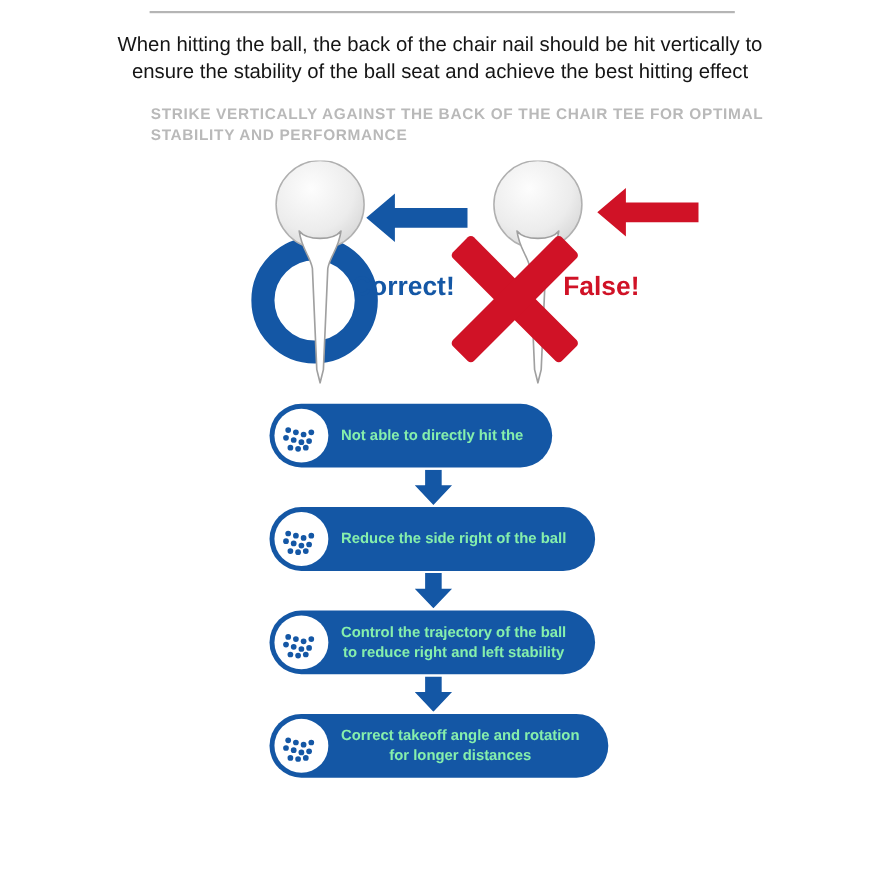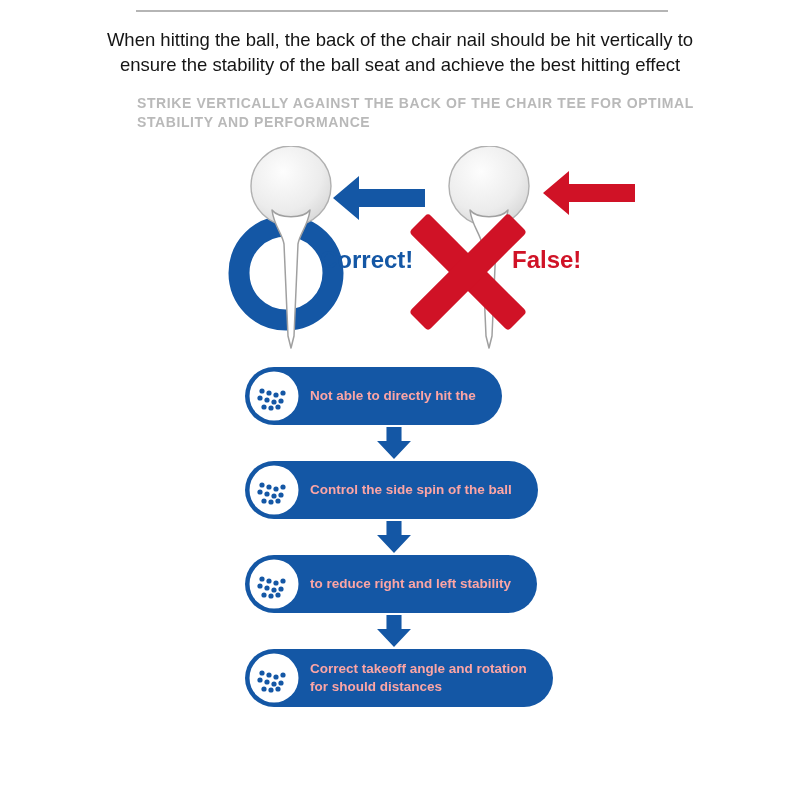--- a/index.html
+++ b/index.html
@@ -50,21 +50,21 @@
 
   
   .benefits{margin-top:6px;padding-left:245px;display:flex;flex-direction:column;align-items:flex-start;}
   .pill{
     display:inline-flex;align-items:center;gap:11px;
     background:var(--blue);border-radius:999px;
     padding:4px 26px 4px 4px;min-height:58px;
   }
   .ball-badge{width:50px;height:50px;flex:0 0 auto;display:block;}
   .pill-text{
-    color:#fca5a5;font-size:13.5px;font-weight:600;line-height:1.35;text-align:left;
+    color:#86efac;font-size:13.5px;font-weight:600;line-height:1.35;text-align:center;
   }
   .down-arrow{margin:2px 0 2px 131px;height:32px;}
 </style>
 </head>
 <body>
 
 <div class="page">
 
 
   <div class="divider"></div>
@@ -148,21 +148,21 @@
               <circle cx="18" cy="29" r="2.6"></circle>
           <circle cx="25" cy="31" r="2.6"></circle>
               <circle cx="32" cy="30" r="2.6"></circle>
           <circle cx="15" cy="36" r="2.6"></circle>
               <circle cx="22" cy="37" r="2.6"></circle>
           <circle cx="29" cy="36" r="2.6"></circle>
         </g>
       </svg>
     </span>
     <div class="pill-text">
-          <div>Control the side spin of the ball</div>
+          <div>Reduce the side right of the ball</div>
         </div>
   </div>
 
   <div class="down-arrow">
     <svg viewBox="0 0 36 34" width="36" height="32">
       <polygon class="fill-blue" points="10,0 26,0 26,15 36,15 18,34 0,15 10,15"></polygon>
     </svg>
   </div>
 
   <div class="pill">
@@ -178,20 +178,21 @@
               <circle cx="18" cy="29" r="2.6"></circle>
           <circle cx="25" cy="31" r="2.6"></circle>
               <circle cx="32" cy="30" r="2.6"></circle>
           <circle cx="15" cy="36" r="2.6"></circle>
               <circle cx="22" cy="37" r="2.6"></circle>
           <circle cx="29" cy="36" r="2.6"></circle>
         </g>
       </svg>
     </span>
     <div class="pill-text">
+          <div>Control the trajectory of the ball</div>
           <div>to reduce right and left stability</div>
         </div>
   </div>
 
   <div class="down-arrow">
     <svg viewBox="0 0 36 34" width="36" height="32">
       <polygon class="fill-blue" points="10,0 26,0 26,15 36,15 18,34 0,15 10,15"></polygon>
     </svg>
   </div>
 
@@ -209,17 +210,17 @@
           <circle cx="25" cy="31" r="2.6"></circle>
               <circle cx="32" cy="30" r="2.6"></circle>
           <circle cx="15" cy="36" r="2.6"></circle>
               <circle cx="22" cy="37" r="2.6"></circle>
           <circle cx="29" cy="36" r="2.6"></circle>
         </g>
       </svg>
     </span>
     <div class="pill-text">
           <div>Correct takeoff angle and rotation</div>
-          <div>for should distances</div>
+          <div>for longer distances</div>
         </div>
   </div>
 </div>
 </div>
 
 </body></html>

